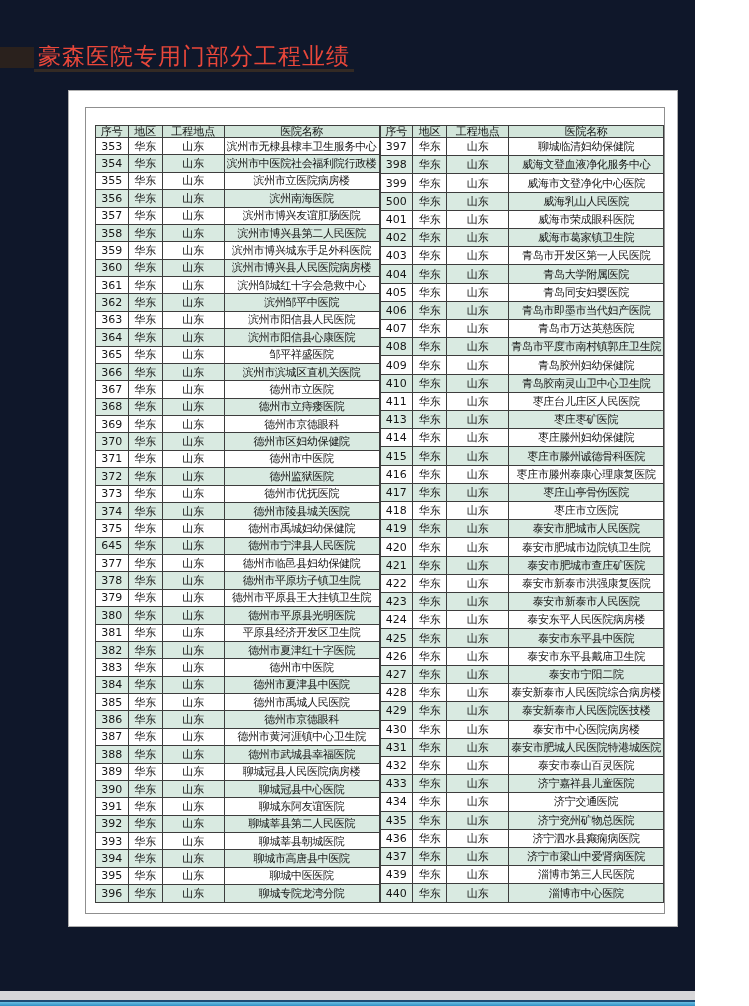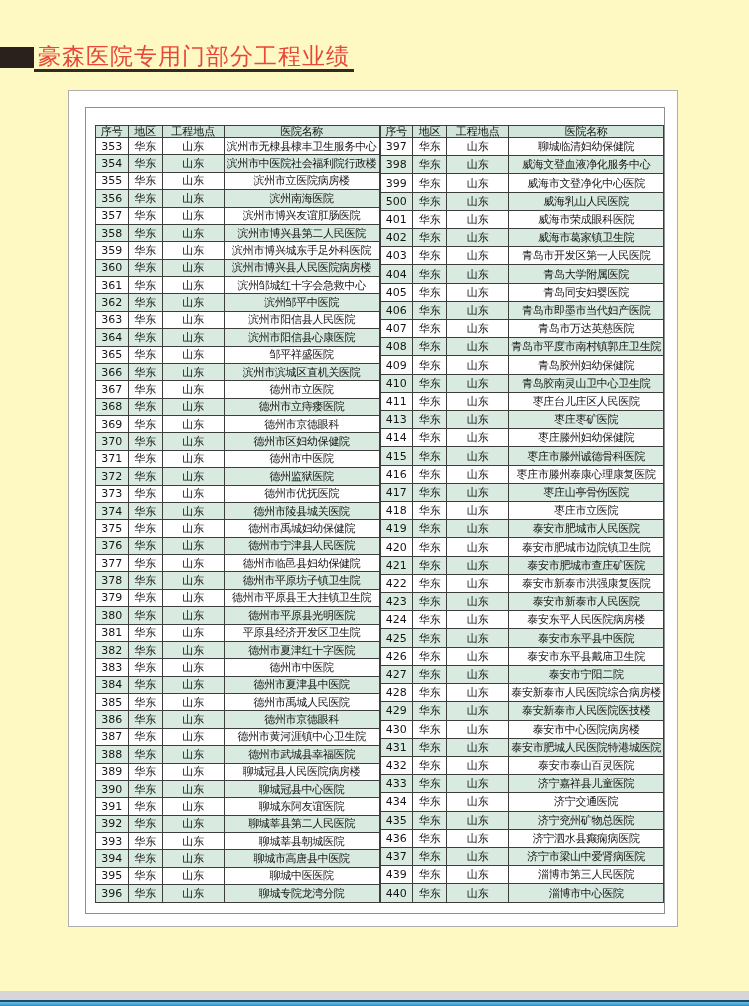--- a/index.html
+++ b/index.html
@@ -1,17 +1,17 @@
 <!DOCTYPE html>
 <html><head>
 <meta charset="utf-8">
 <style>
   html,body{margin:0;padding:0;background:#ffffff;}
   .page{
-    position:relative;width:749px;height:1006px;background:#fef9c3;
+    position:relative;width:695px;height:1006px;background:#0f172a;
     font-family:"DejaVu Sans","Liberation Sans",sans-serif;overflow:hidden;
   }
   
   .title-chip{position:absolute;left:0;top:47px;width:34px;height:21px;background:#2a211d;}
   .page-title{
     position:absolute;left:38px;top:41px;margin:0;
     font-size:23px;font-weight:400;color:#e8473a;letter-spacing:1px;white-space:nowrap;
   }
   .title-underline{position:absolute;left:34px;top:69px;width:320px;height:3px;background:#332a24;}
   
@@ -196,21 +196,21 @@
                 <td class="col2">山东</td>
                 <td class="col3">德州市陵县城关医院</td>
               </tr>
               <tr>
                 <td class="col0">375</td>
                 <td class="col1">华东</td>
                 <td class="col2">山东</td>
                 <td class="col3">德州市禹城妇幼保健院</td>
               </tr>
               <tr>
-                <td class="col0">376</td>
+                <td class="col0">645</td>
                 <td class="col1">华东</td>
                 <td class="col2">山东</td>
                 <td class="col3">德州市宁津县人民医院</td>
               </tr>
               <tr>
                 <td class="col0">377</td>
                 <td class="col1">华东</td>
                 <td class="col2">山东</td>
                 <td class="col3">德州市临邑县妇幼保健院</td>
               </tr>

